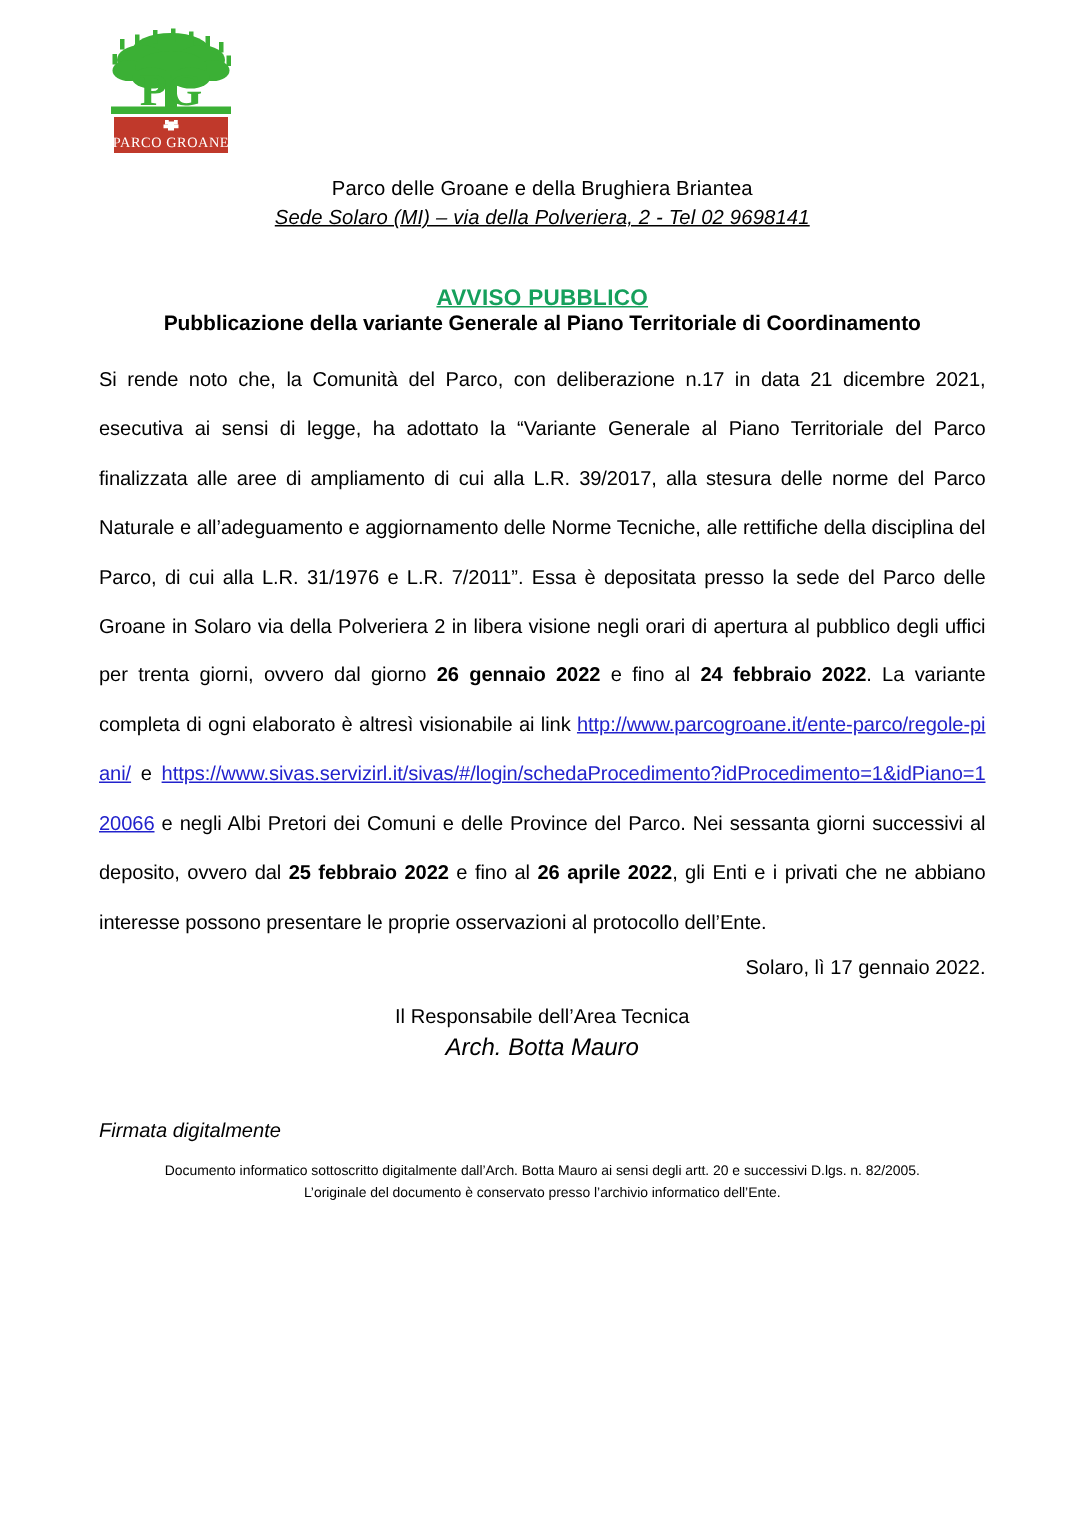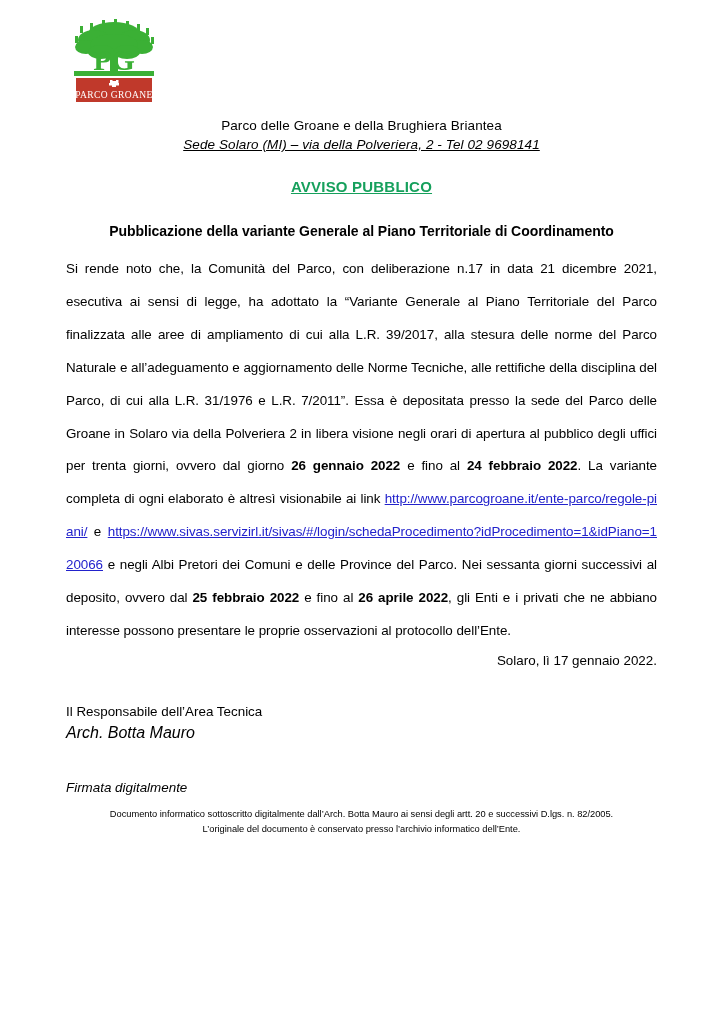--- a/index.html
+++ b/index.html
@@ -46,32 +46,31 @@
   }
   .org-addr {
     font-size: 13.5px;
     font-style: italic;
     letter-spacing: 0.1px;
     text-decoration: underline;
   }
 
   
   .avviso {
-    margin-top: 24px;
+    margin-top: 36px;
     text-align: center;
     font-size: 15px;
     font-weight: bold;
     color: #16a05c;
     text-decoration: underline;
     letter-spacing: 0.2px;
   }
 
   
   .subtitle {
-    margin-top: 28px;
     text-align: center;
     font-size: 14px;
     font-weight: bold;
     letter-spacing: -0.05px;
   }
 
   
   .body-text {
     margin-top: 14px;
     font-size: 13.4px;
@@ -86,21 +85,22 @@
     word-break: break-all;
   }
   .solaro {
     font-size: 13.4px;
     line-height: 2.1;
     text-align: right;
   }
 
   
   .sign-block {
-    margin-top: 26px;
+    margin-top: 8px;
+    text-align: center;
     line-height: 1.45;
   }
   .sign-role { font-size: 13.4px; }
   .sign-name { font-size: 16px; font-style: italic; }
   .firmata {
     margin-top: 36px;
     text-align: left;
     font-size: 13.4px;
     font-style: italic;
   }

